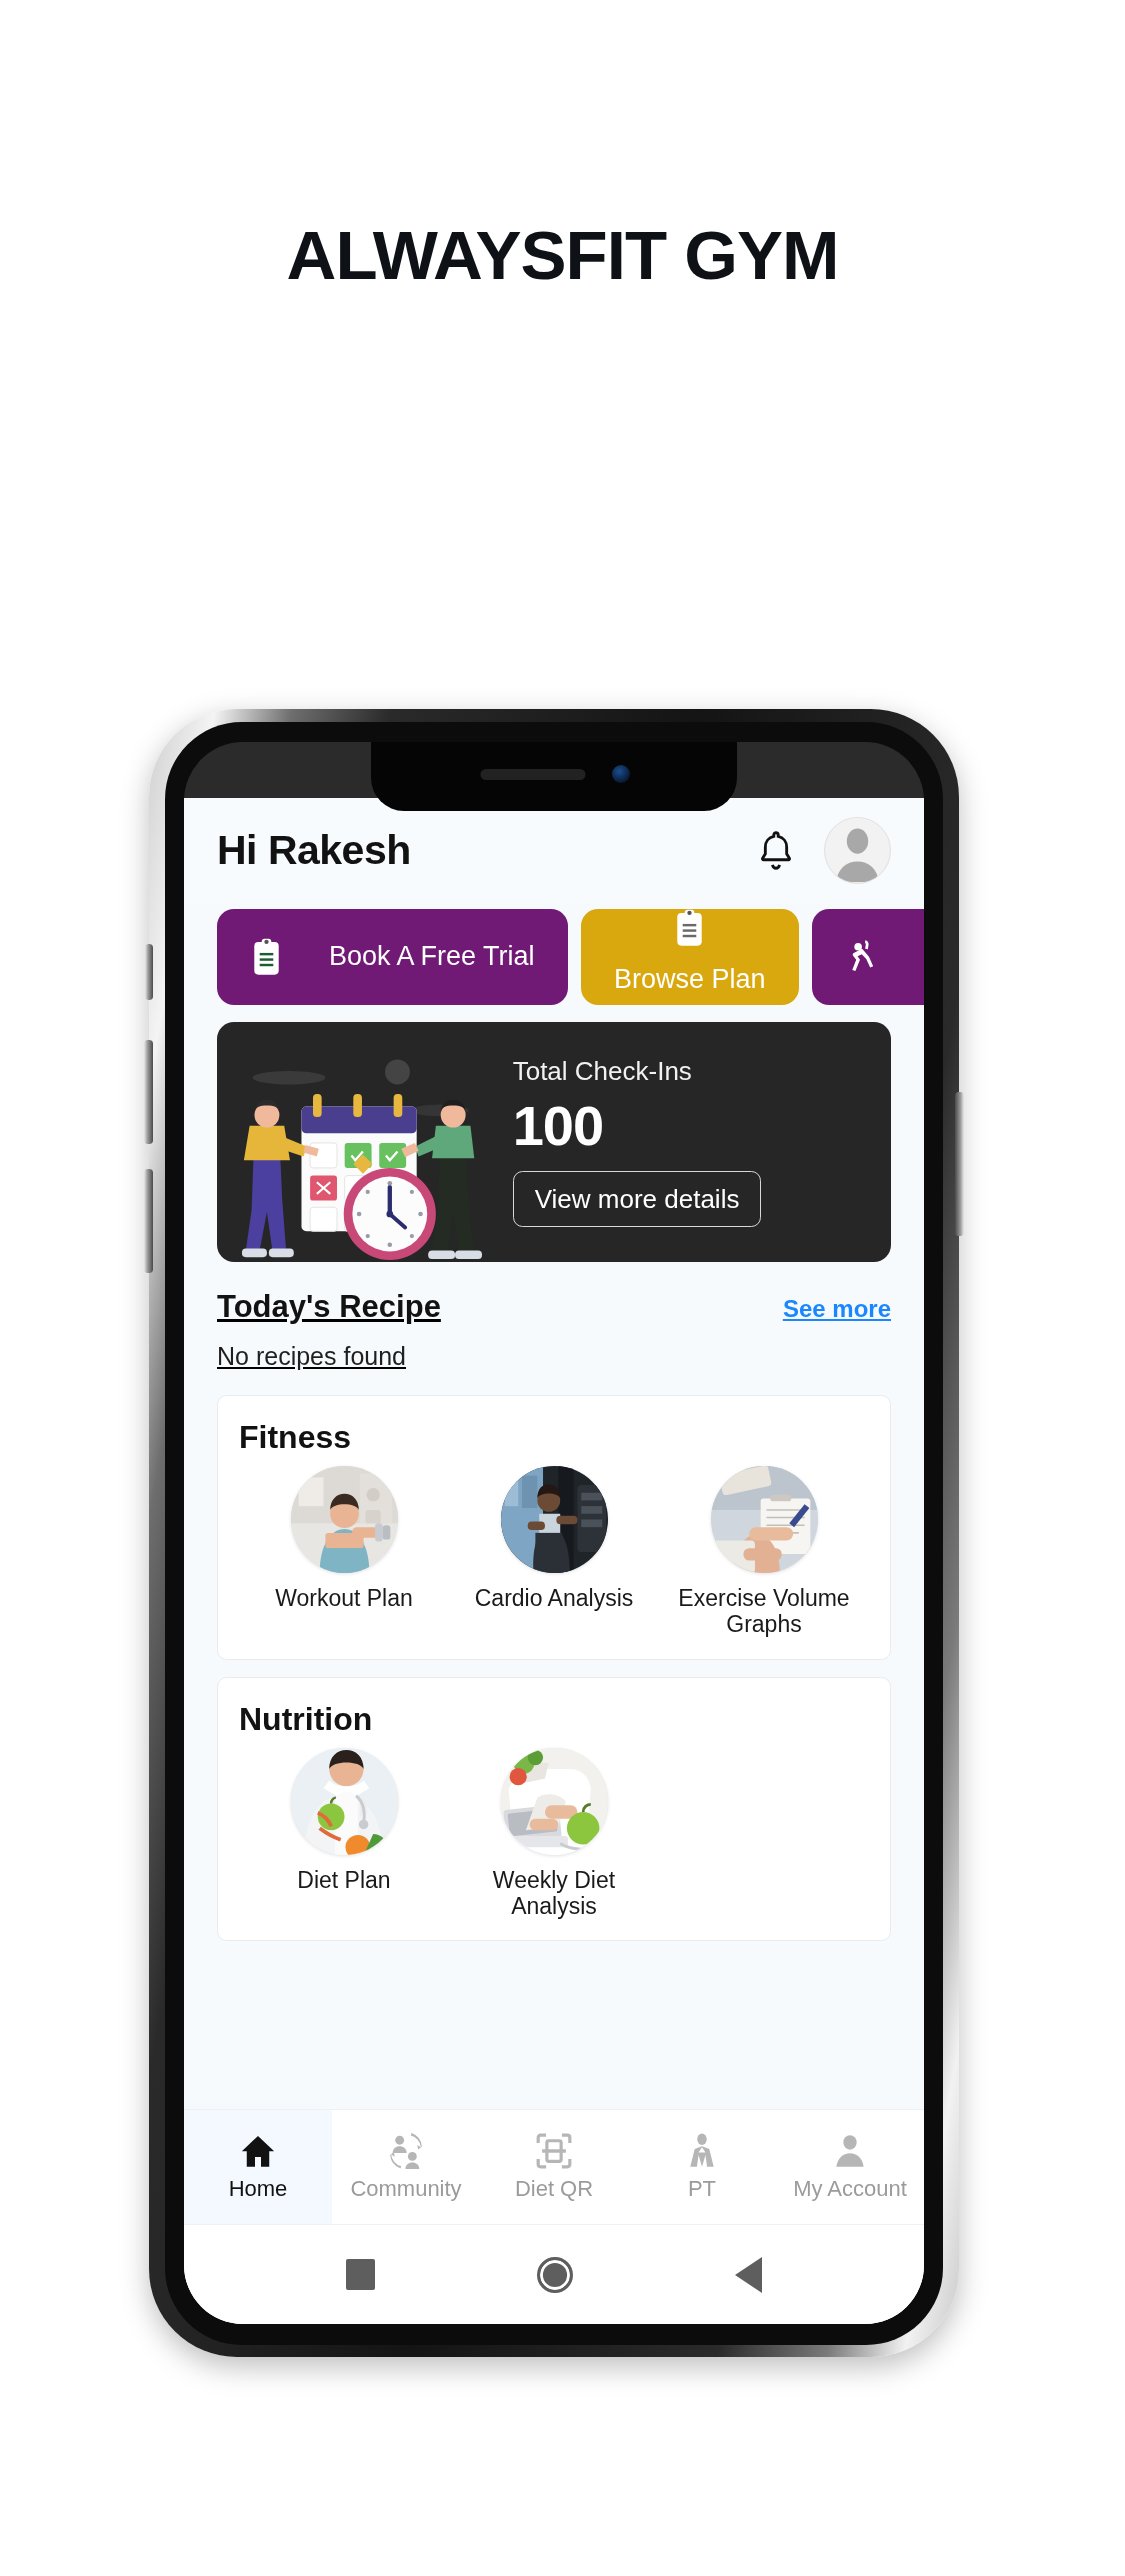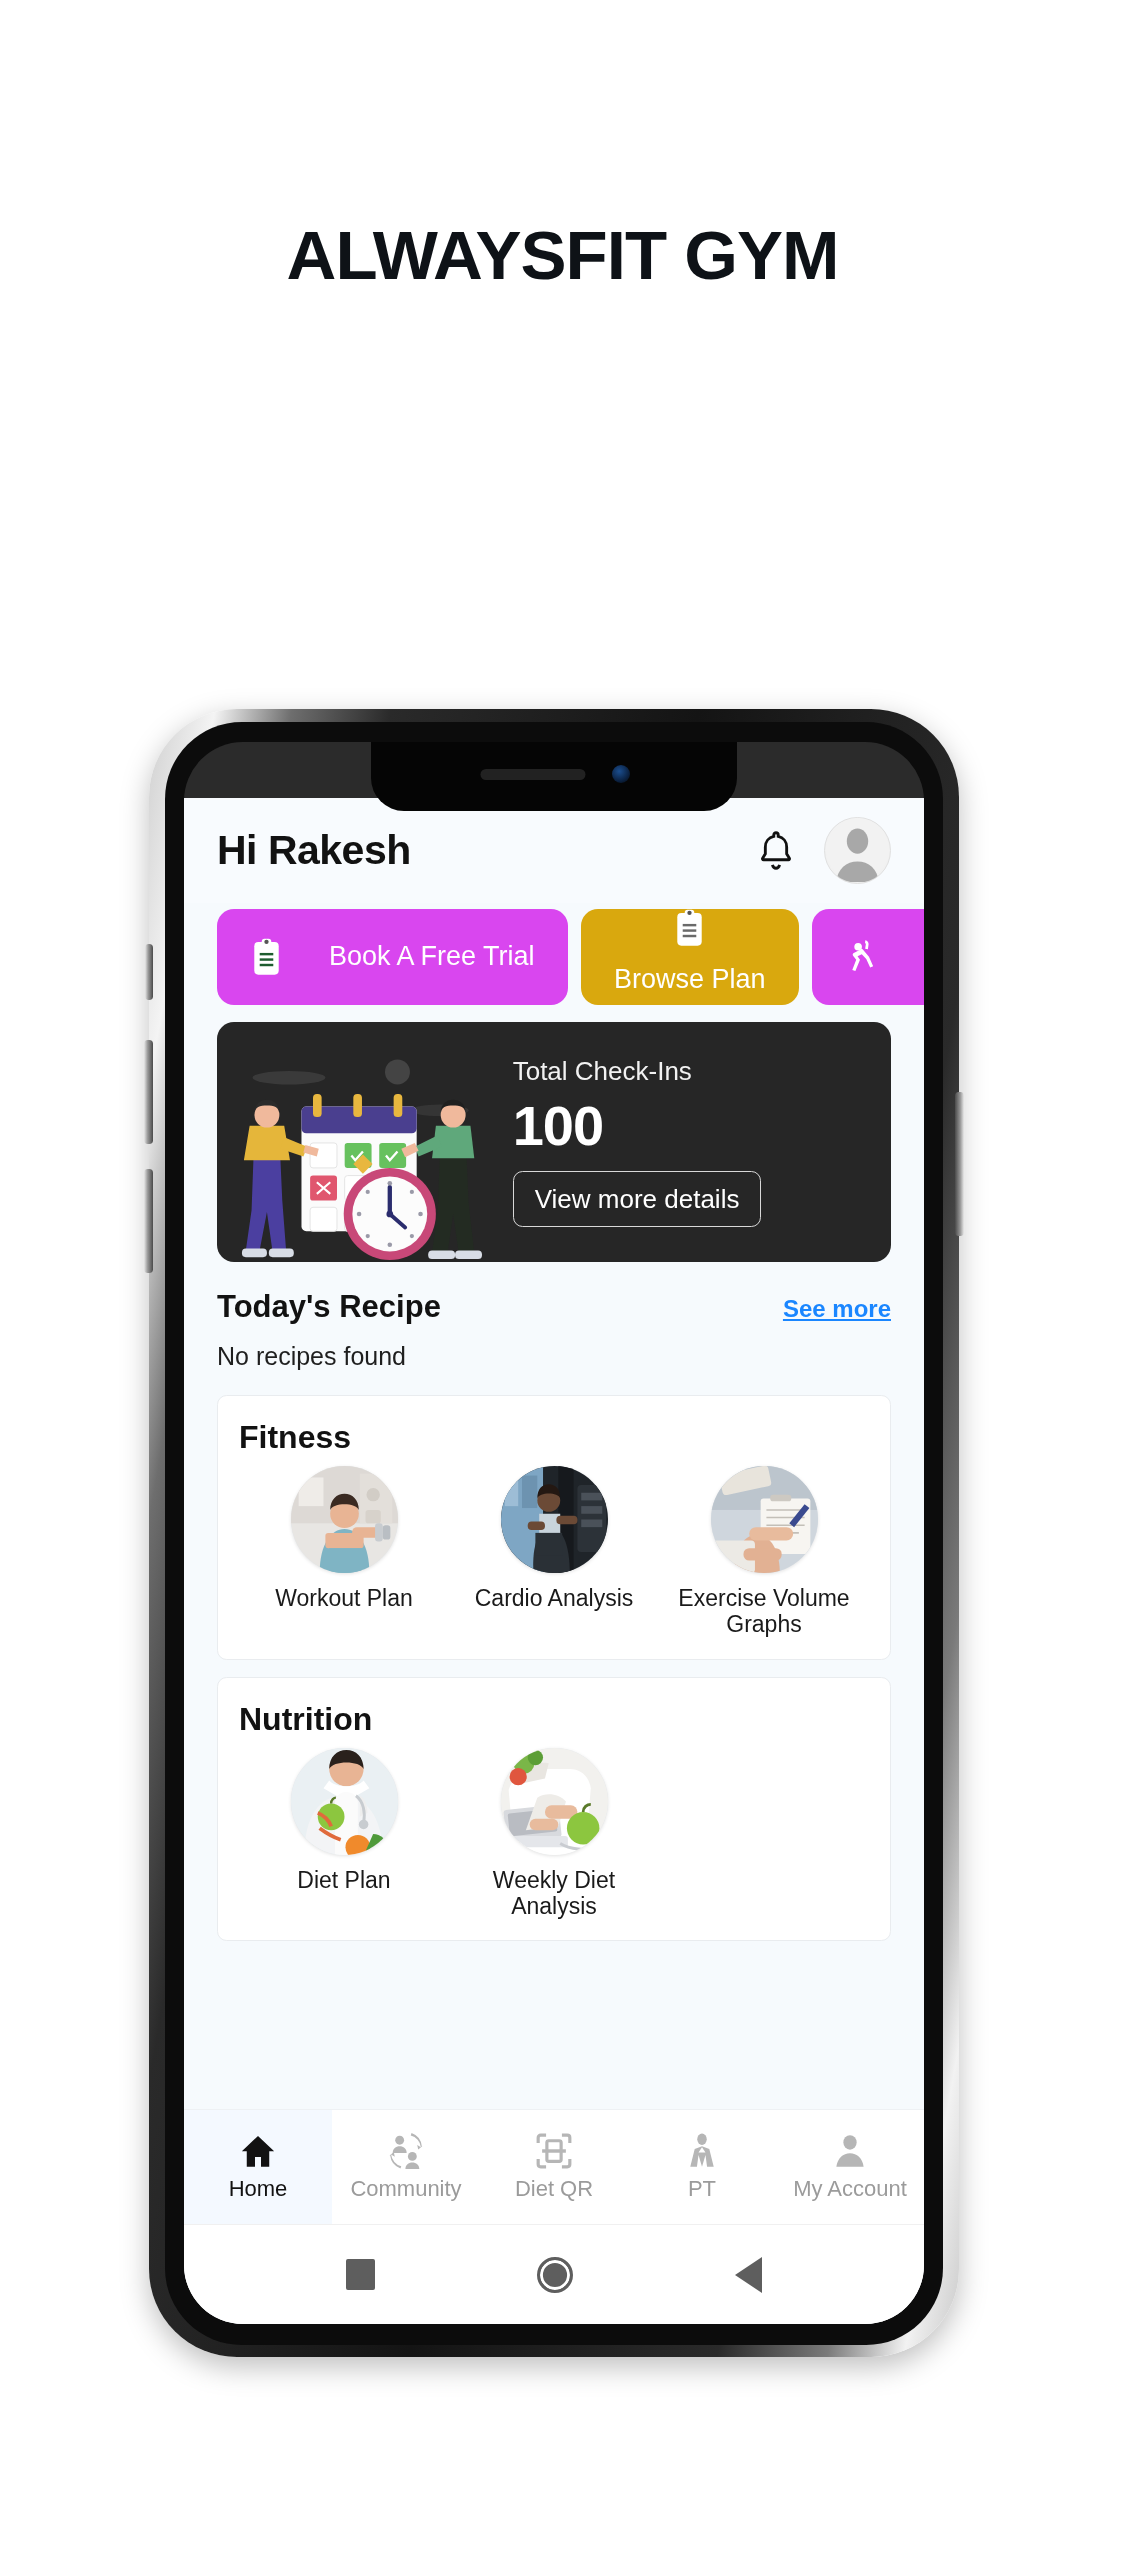--- a/index.html
+++ b/index.html
@@ -97,21 +97,21 @@
   
   .actions-row {
     flex: 0 0 auto; display: flex; gap: 13.4px;
     padding: 5.8px 0 17px 33px; overflow: hidden;
   }
   .pill {
     flex: 0 0 auto; height: 96px; border-radius: 17px;
     display: flex; align-items: center; gap: 17px;
     padding: 0 33px; color: #fff; font-size: 27px;
   }
-  .pill.dark { background: #d946ef; gap: 46px; }
+  .pill.dark { background: #701a75; gap: 46px; }
   .pill.gold { background: #d9a80e; flex-direction: column; }
   .pill-icon { width: 33px; height: 38px; flex: 0 0 auto; }
 
   
   .checkin-card {
     flex: 0 0 auto; margin: 0 33px; height: 240px;
     background: #262626; border-radius: 17px;
     display: flex; align-items: stretch; overflow: hidden;
     position: relative;
   }
@@ -123,21 +123,21 @@
   .ci-label { color: #f2f2f2; font-size: 26px; }
   .ci-value { color: #fff; font-size: 56px; font-weight: 700; letter-spacing: -1px; }
   .ci-btn {
     margin-top: 7.7px; align-self: flex-start;
     border: 1.9px solid #d8d8d8; border-radius: 9.6px;
     padding: 11.5px 21px; color: #fff; font-size: 26px;
     background: transparent;
   }
 
   
-  .recipe-block { flex: 0 0 auto; padding: 27px 33px 7.7px 33px; }
+  .recipe-block { flex: 0 0 auto; padding: 27px 33px 7.7px 33px; text-decoration: underline; }
   .recipe-head { display: flex; align-items: baseline; }
   .recipe-title { font-size: 31px; font-weight: 700; color: #121212; }
   .recipe-link { margin-left: auto; font-size: 24px; color: #1a86ff; font-weight: 700; }
   .recipe-empty { margin-top: 17px; font-size: 25px; color: #1f1f1f; }
 
   
   .sec-card {
     flex: 0 0 auto; margin: 17px 33px 0 33px;
     background: #fff; border: 1px solid #e9ecef; border-radius: 9.6px;
     padding: 23px 21px 21px 21px;

